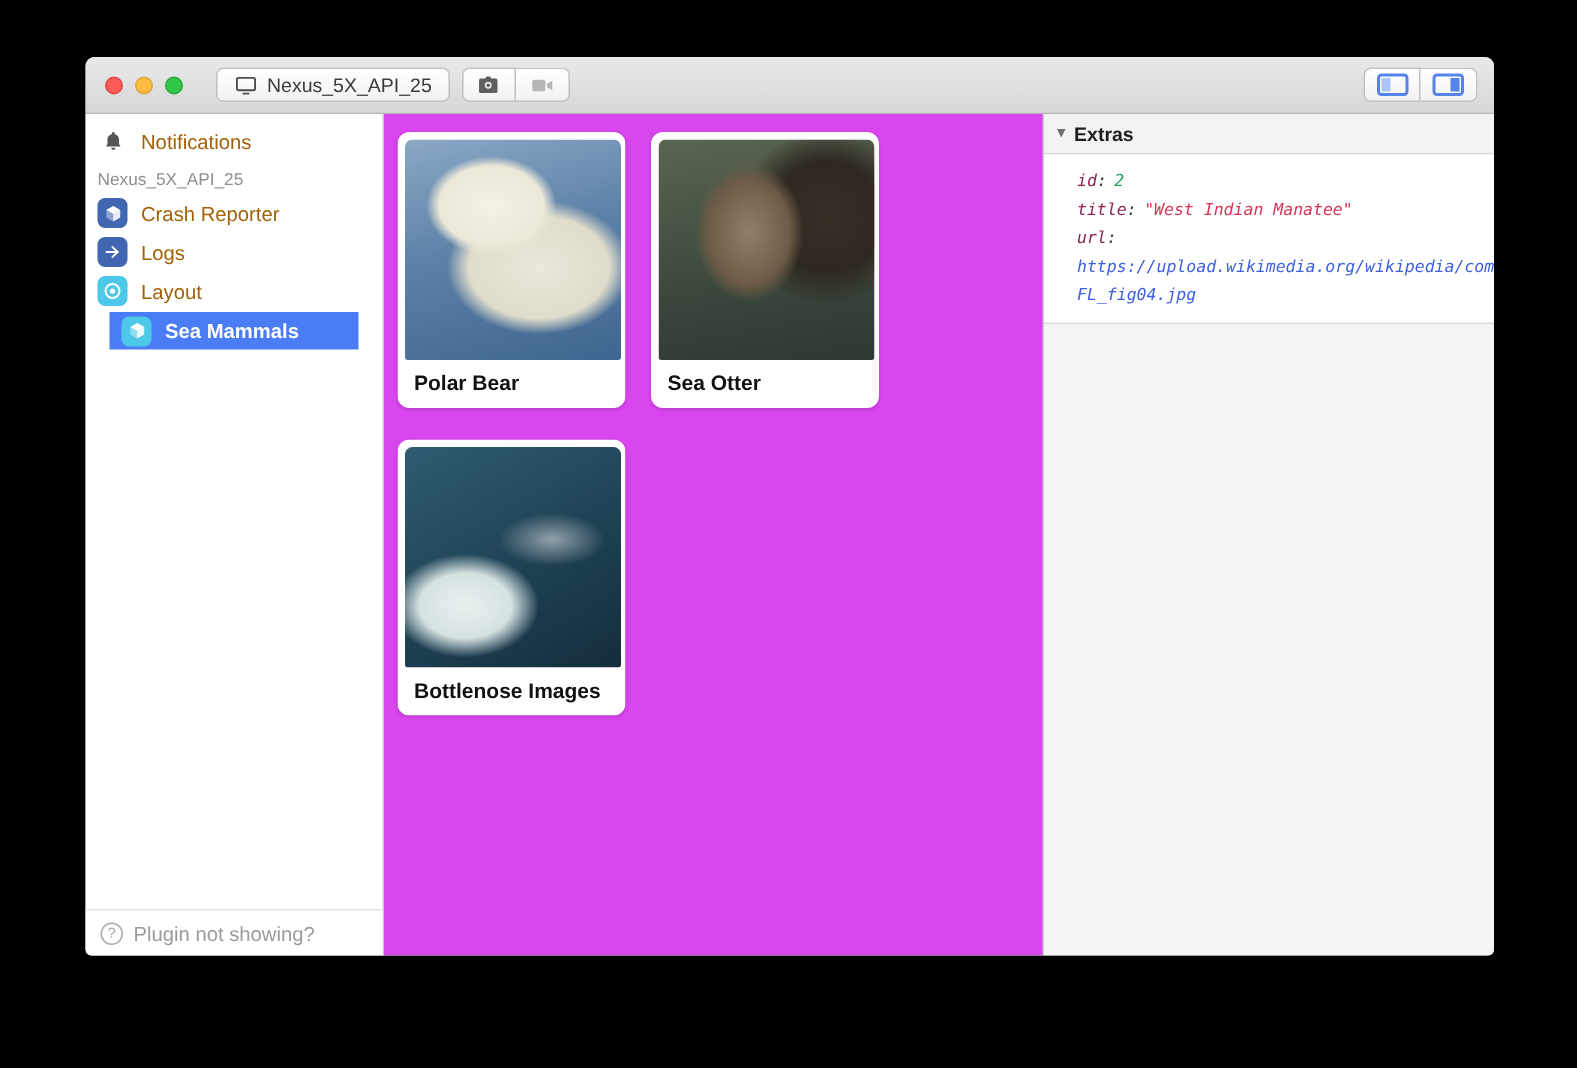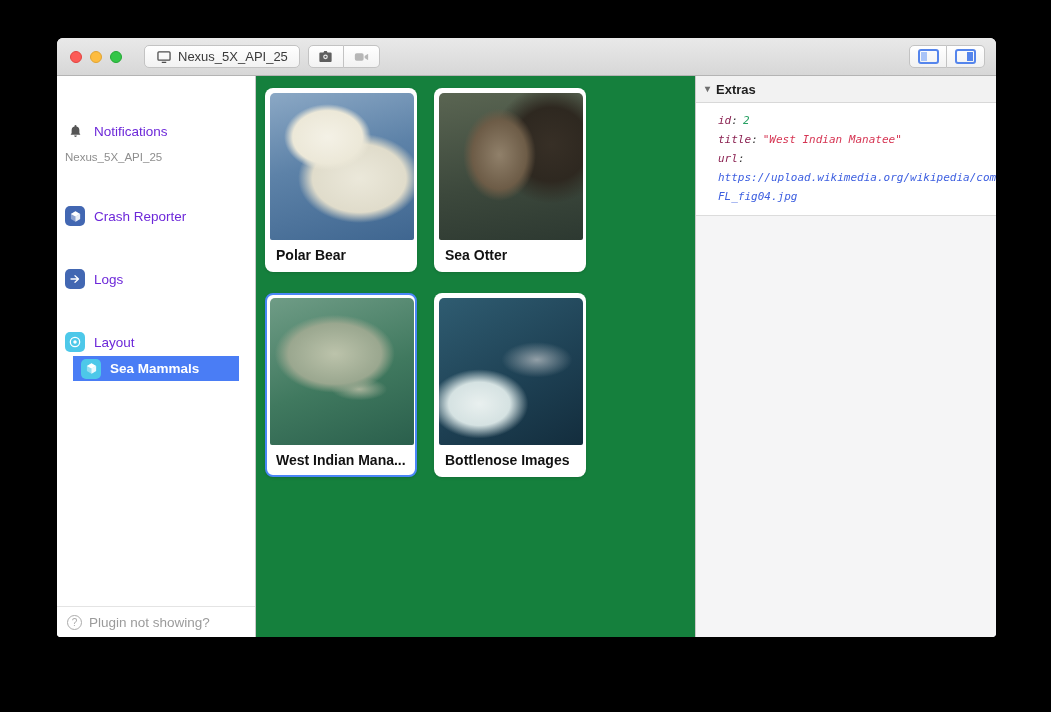--- a/index.html
+++ b/index.html
@@ -34,36 +34,36 @@
   .panel-icon.left::before  { left:1px;  background:#a9c4f8; }
   .panel-icon.right::before { right:1px; background:#5585ec; }
 
   
   .wbody { flex:1; display:flex; min-height:0; }
 
   
   .sidebar { width:199px; flex:0 0 199px; background:#fff; border-right:1px solid #c9c9c9;
     position:relative; padding-top:5px; }
   .sb-row { display:flex; align-items:center; height:26px; padding:0 8px; gap:9px;
-    font-size:13.5px; color:#6d28d9; cursor:default;margin-top:37px; }
+    font-size:13.5px; color:#a16207; cursor:default; }
   .sb-section { font-size:11.5px; color:#8e8e8e; padding:7px 8px 3px; }
   .iconbox { width:20px; height:20px; flex:0 0 20px; border-radius:5px;
     display:flex; align-items:center; justify-content:center; }
   .iconbox.blue { background:#4267b2; }
   .iconbox.cyan { background:#4dc8e9; }
   .bellwrap { width:20px; flex:0 0 20px; display:flex; justify-content:center; }
   .sb-row.selected { background:#4a7df5; color:#fff; font-weight:700; height:25px; margin:1px 16px; }
   .sb-footer { position:absolute; left:0; right:0; bottom:0; height:31px;
     border-top:1px solid #e4e4e4; display:flex; align-items:center; gap:7px;
     padding:0 10px; color:#9b9b9b; font-size:13.5px; background:#fff; }
   .qcircle { width:15px; height:15px; border:1.5px solid #ababab; border-radius:50%;
     color:#ababab; font-size:10px; display:flex; align-items:center; justify-content:center; }
 
   
-  .content { flex:1; background:#15803d; border-right:1px solid #c9c9c9;
+  .content { flex:1; background:#d946ef; border-right:1px solid #c9c9c9;
     padding:12px 0 0 9px; overflow:hidden; }
   .cards { display:grid; grid-template-columns:152px 152px; column-gap:17px; row-gap:21px; }
   .card { width:152px; background:#fff; border:2px solid transparent; border-radius:8px;
     padding:3px 3px 0; box-shadow:0 1px 3px rgba(0,0,0,.14); cursor:default; }
   .card.selected { border-color:#4a86f7; }
   .card-img { width:144px; height:147px; border-radius:5px 5px 2px 2px; }
   .card-title { height:30px; display:flex; align-items:center; padding:0 6px;
     font-size:14px; font-weight:700; color:#111; white-space:nowrap; overflow:hidden; }
 
   .img-polar-bear { background:
@@ -215,24 +215,20 @@
     <main class="content">
       <div class="cards">
         <div class="card">
           <div class="card-img img-polar-bear"></div>
           <div class="card-title">Polar Bear</div>
         </div>
         <div class="card">
           <div class="card-img img-sea-otter"></div>
           <div class="card-title">Sea Otter</div>
         </div>
-        <div class="card selected">
-          <div class="card-img img-manatee"></div>
-          <div class="card-title">West Indian Mana...</div>
-        </div>
         <div class="card">
           <div class="card-img img-dolphin"></div>
           <div class="card-title">Bottlenose Images</div>
         </div>
       </div>
     </main>
 
     <section class="rightpanel">
       <div class="extras-header">
         <span class="disclosure">▾</span>

